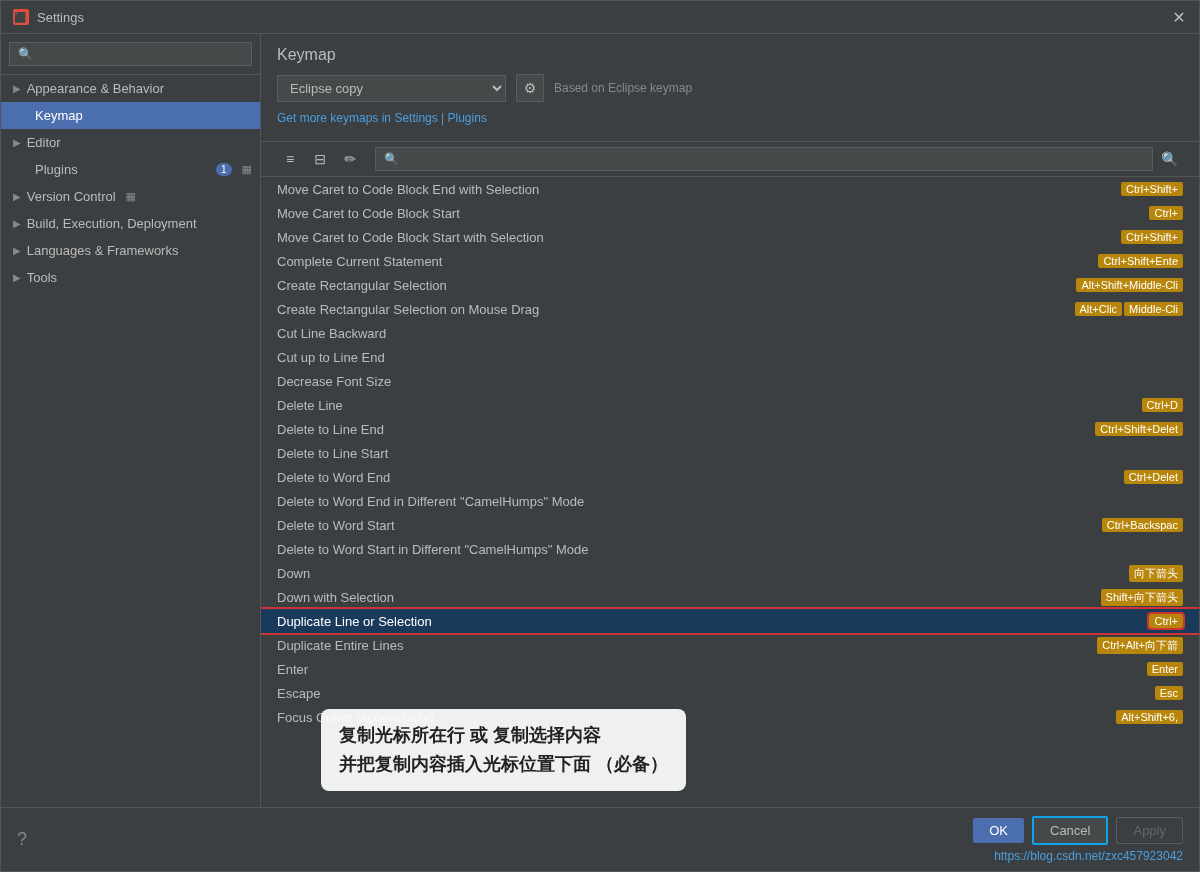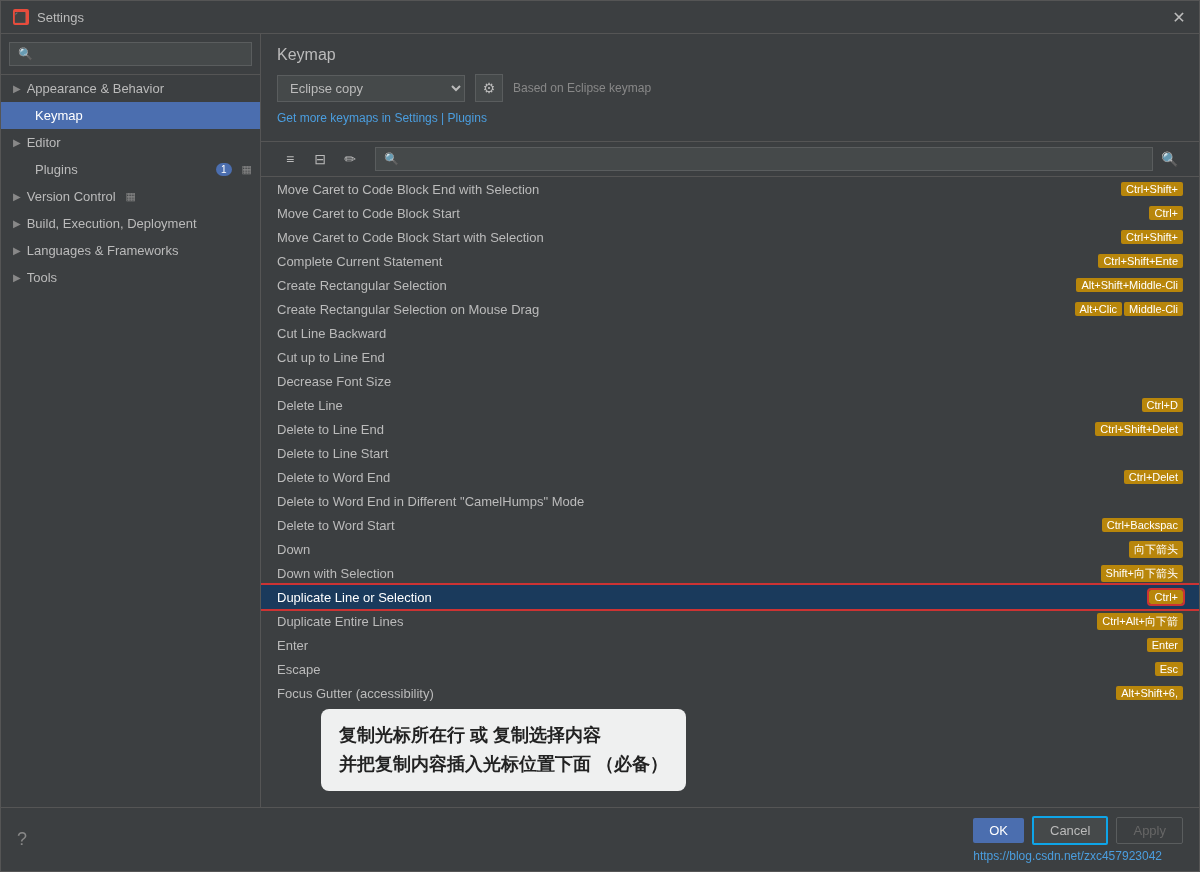--- a/index.html
+++ b/index.html
@@ -144,21 +144,21 @@
       align-items: center;
       gap: 10px;
       margin-bottom: 8px;
     }
     .keymap-select {
       background: #45494a;
       border: 1px solid #5a5d5e;
       color: #bbbbbb;
       padding: 4px 8px;
       font-size: 13px;
-      width: 188px;
+      width: 229px;
       outline: none;
       cursor: pointer;
     }
     .gear-btn {
       width: 28px;
       height: 28px;
       background: #45494a;
       border: 1px solid #5a5d5e;
       display: flex;
       align-items: center;
@@ -506,20 +506,24 @@
           <div class="shortcut-badges"></div>
         </div>
 
         <div class="keymap-row-item">
           <span class="keymap-action-name">Delete to Word Start</span>
           <div class="shortcut-badges">
             <span class="shortcut-badge">Ctrl+Backspac</span>
           </div>
         </div>
 
+        <div class="keymap-row-item">
+          <span class="keymap-action-name">Delete to Word Start in Different "CamelHumps" Mode</span>
+          <div class="shortcut-badges"></div>
+        </div>
 
         <div class="keymap-row-item">
           <span class="keymap-action-name">Down</span>
           <div class="shortcut-badges">
             <span class="shortcut-badge">向下箭头</span>
           </div>
         </div>
 
         <div class="keymap-row-item">
           <span class="keymap-action-name">Down with Selection</span>
@@ -567,21 +571,21 @@
 
       <div class="annotation-box">
         <div>复制光标所在行 或 复制选择内容</div>
         <div>并把复制内容插入光标位置下面   （必备）</div>
       </div>
     </div>
   </div>
 
   <div class="dialog-footer">
     <div class="footer-help">?</div>
-    <div style="display:flex;flex-direction:column;gap:4px;">
+    <div style="display:flex;flex-direction:column;align-items:flex-end;gap:4px;">
       <div class="footer-buttons">
         <button class="btn btn-primary">OK</button>
         <button class="btn btn-secondary">Cancel</button>
         <button class="btn btn-disabled">Apply</button>
       </div>
       <span class="footer-url">https://blog.csdn.net/zxc457923042</span>
     </div>
   </div>
 </div>
 

